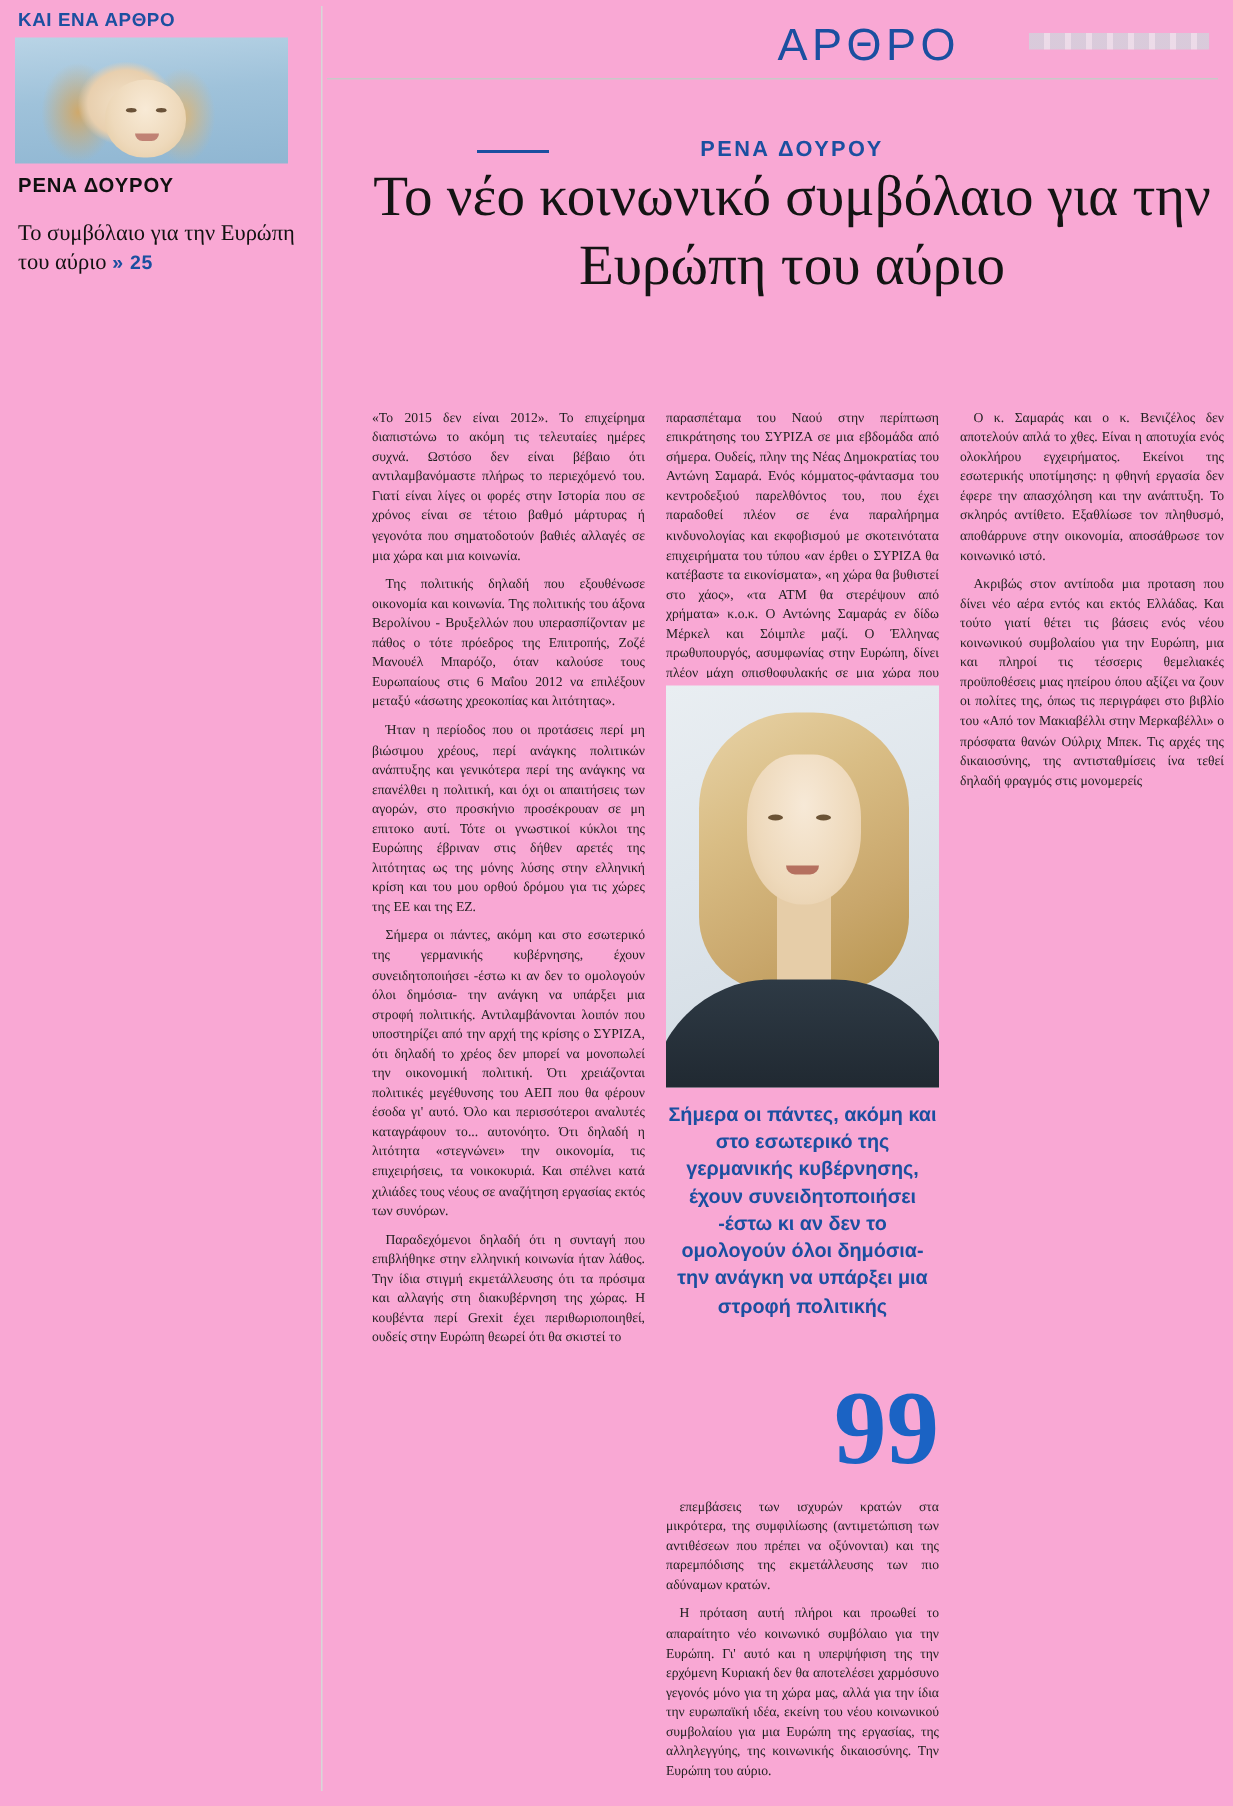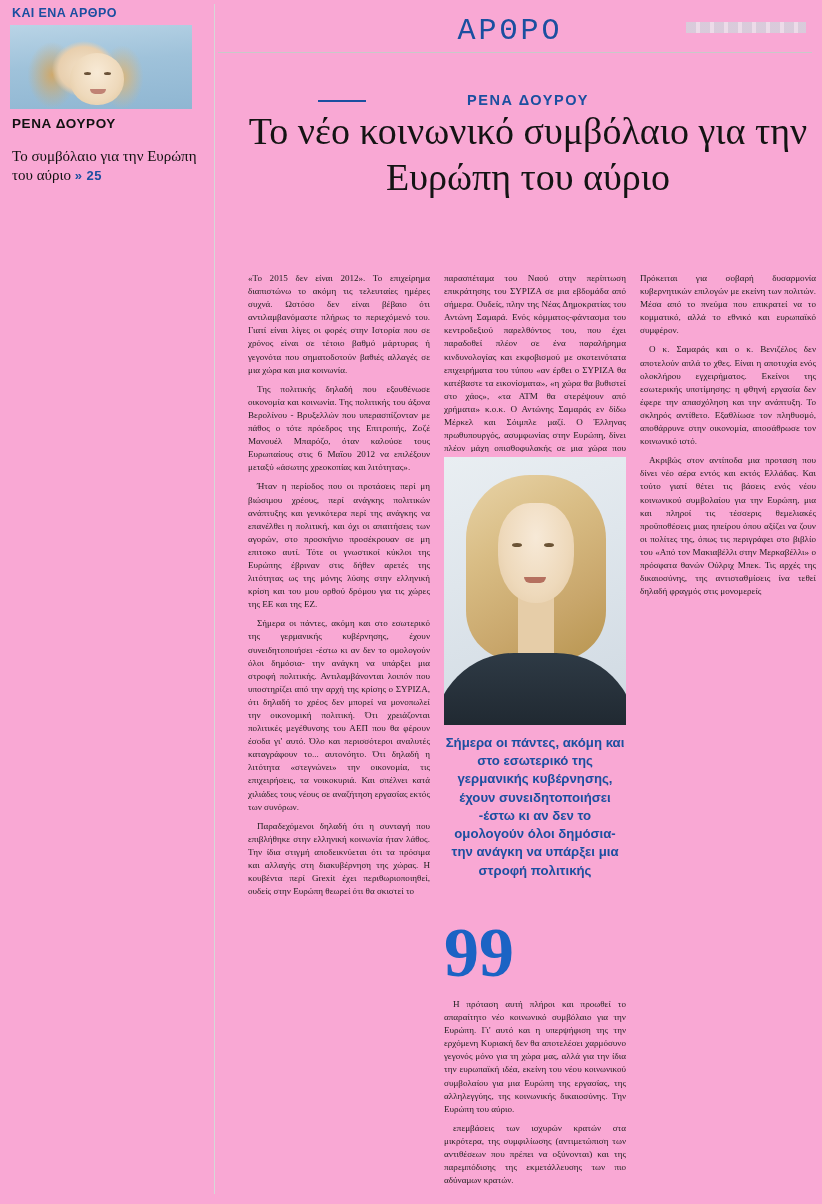--- a/index.html
+++ b/index.html
@@ -96,22 +96,22 @@
     font-size: 13px;
     letter-spacing: 0.5px;
   }
 
   
   .masthead {
     position: absolute;
     left: 380px;
     top: 14px;
     width: 260px;
-    text-align: center;
-    font-family: Liberation Mono, monospace;
+    text-align: right;
+    font-family: Liberation Sans, sans-serif;
     font-size: 30px;
     letter-spacing: 3px;
     color: #1b4fa0;
   }
   .masthead-right {
     position: absolute;
     right: 16px;
     top: 22px;
     width: 120px;
     height: 11px;
@@ -267,21 +267,21 @@
     font-size: 13.2px;
     line-height: 1.38;
     color: #1b4fa0;
     text-align: center;
   }
   .quote-mark {
     position: absolute;
     left: 196px;
     top: 660px;
     width: 182px;
-    text-align: left;
+    text-align: right;
     font-family: "Liberation Serif", serif;
     font-size: 70px;
     line-height: 0.6;
     color: #1b63c4;
     font-weight: bold;
   }
   
   .col2-bottom {
     position: absolute;
     left: 196px;
@@ -323,21 +323,21 @@
   <div class="byline">ΡΕΝΑ ΔΟΥΡΟΥ</div>
   <div class="headline">Το νέο κοινωνικό συμβόλαιο για την Ευρώπη του αύριο</div>
 
   <div class="cols">
 
     <div class="col col1">
       <p class="noindent">«Το 2015 δεν είναι 2012». Το επιχείρημα διαπιστώνω το ακόμη τις τελευταίες ημέρες συχνά. Ωστόσο δεν είναι βέβαιο ότι αντιλαμβανόμαστε πλήρως το περιεχόμενό του. Γιατί είναι λίγες οι φορές στην Ιστορία που σε χρόνος είναι σε τέτοιο βαθμό μάρτυρας ή γεγονότα που σηματοδοτούν βαθιές αλλαγές σε μια χώρα και μια κοινωνία.</p>
       <p>Της πολιτικής δηλαδή που εξουθένωσε οικονομία και κοινωνία. Της πολιτικής του άξονα Βερολίνου - Βρυξελλών που υπερασπίζονταν με πάθος ο τότε πρόεδρος της Επιτροπής, Ζοζέ Μανουέλ Μπαρόζο, όταν καλούσε τους Ευρωπαίους στις 6 Μαΐου 2012 να επιλέξουν μεταξύ «άσωτης χρεοκοπίας και λιτότητας».</p>
       <p>Ήταν η περίοδος που οι προτάσεις περί μη βιώσιμου χρέους, περί ανάγκης πολιτικών ανάπτυξης και γενικότερα περί της ανάγκης να επανέλθει η πολιτική, και όχι οι απαιτήσεις των αγορών, στο προσκήνιο προσέκρουαν σε μη επιτοκο αυτί. Τότε οι γνωστικοί κύκλοι της Ευρώπης έβριναν στις δήθεν αρετές της λιτότητας ως της μόνης λύσης στην ελληνική κρίση και του μου ορθού δρόμου για τις χώρες της ΕΕ και της ΕΖ.</p>
       <p>Σήμερα οι πάντες, ακόμη και στο εσωτερικό της γερμανικής κυβέρνησης, έχουν συνειδητοποιήσει -έστω κι αν δεν το ομολογούν όλοι δημόσια- την ανάγκη να υπάρξει μια στροφή πολιτικής. Αντιλαμβάνονται λοιπόν που υποστηρίζει από την αρχή της κρίσης ο ΣΥΡΙΖΑ, ότι δηλαδή το χρέος δεν μπορεί να μονοπωλεί την οικονομική πολιτική. Ότι χρειάζονται πολιτικές μεγέθυνσης του ΑΕΠ που θα φέρουν έσοδα γι' αυτό. Όλο και περισσότεροι αναλυτές καταγράφουν το... αυτονόητο. Ότι δηλαδή η λιτότητα «στεγνώνει» την οικονομία, τις επιχειρήσεις, τα νοικοκυριά. Και σπέλνει κατά χιλιάδες τους νέους σε αναζήτηση εργασίας εκτός των συνόρων.</p>
-      <p>Παραδεχόμενοι δηλαδή ότι η συνταγή που επιβλήθηκε στην ελληνική κοινωνία ήταν λάθος. Την ίδια στιγμή αποδεικνύεται ότι τα πρόσιμα και αλλαγής στη διακυβέρνηση της χώρας. Η κουβέντα περί Grexit έχει περιθωριοποιηθεί, ουδείς στην Ευρώπη θεωρεί ότι θα σκιστεί το</p>
+      <p>Παραδεχόμενοι δηλαδή ότι η συνταγή που επιβλήθηκε στην ελληνική κοινωνία ήταν λάθος. Την ίδια στιγμή εκμετάλλευσης ότι τα πρόσιμα και αλλαγής στη διακυβέρνηση της χώρας. Η κουβέντα περί Grexit έχει περιθωριοποιηθεί, ουδείς στην Ευρώπη θεωρεί ότι θα σκιστεί το</p>
     </div>
 
     <div class="col col2" style="height:180px;overflow:hidden;">
       <p class="noindent">παρασπέταμα του Ναού στην περίπτωση επικράτησης του ΣΥΡΙΖΑ σε μια εβδομάδα από σήμερα. Ουδείς, πλην της Νέας Δημοκρατίας του Αντώνη Σαμαρά. Ενός κόμματος-φάντασμα του κεντροδεξιού παρελθόντος του, που έχει παραδοθεί πλέον σε ένα παραλήρημα κινδυνολογίας και εκφοβισμού με σκοτεινότατα επιχειρήματα του τύπου «αν έρθει ο ΣΥΡΙΖΑ θα κατέβαστε τα εικονίσματα», «η χώρα θα βυθιστεί στο χάος», «τα ΑΤΜ θα στερέψουν από χρήματα» κ.ο.κ. Ο Αντώνης Σαμαράς εν δίδω Μέρκελ και Σόιμπλε μαζί. Ο Έλληνας πρωθυπουργός, ασυμφωνίας στην Ευρώπη, δίνει πλέον μάχη οπισθοφυλακής σε μια χώρα που δαψά να γυρίσει σελίδα.</p>
     </div>
 
     <div class="photo-wrap">
       <div class="photo">
         <span class="hair"></span>
         <span class="neck"></span>
@@ -346,24 +346,23 @@
         <span class="eye-r"></span>
         <span class="mouth"></span>
         <span class="shoulders"></span>
       </div>
     </div>
 
     <div class="pullquote">Σήμερα οι πάντες, ακόμη και στο εσωτερικό της γερμανικής κυβέρνησης, έχουν συνειδητοποιήσει -έστω κι αν δεν το ομολογούν όλοι δημόσια- την ανάγκη να υπάρξει μια στροφή πολιτικής</div>
     <div class="quote-mark">99</div>
 
     <div class="col2-bottom">
+      <p>επεμβάσεις των ισχυρών κρατών στα μικρότερα, της συμφιλίωσης (αντιμετώπιση των αντιθέσεων που πρέπει να οξύνονται) και της παρεμπόδισης της εκμετάλλευσης των πιο αδύναμων κρατών.</p>
       <p>Η πρόταση αυτή πλήροι και προωθεί το απαραίτητο νέο κοινωνικό συμβόλαιο για την Ευρώπη. Γι' αυτό και η υπερψήφιση της την ερχόμενη Κυριακή δεν θα αποτελέσει χαρμόσυνο γεγονός μόνο για τη χώρα μας, αλλά για την ίδια την ευρωπαϊκή ιδέα, εκείνη του νέου κοινωνικού συμβολαίου για μια Ευρώπη της εργασίας, της αλληλεγγύης, της κοινωνικής δικαιοσύνης. Την Ευρώπη του αύριο.</p>
-      <p>επεμβάσεις των ισχυρών κρατών στα μικρότερα, της συμφιλίωσης (αντιμετώπιση των αντιθέσεων που πρέπει να οξύνονται) και της παρεμπόδισης της εκμετάλλευσης των πιο αδύναμων κρατών.</p>
     </div>
 
     <div class="col col3">
-      <p class="noindent">Πρόκειται για σοβαρή δυσαρμονία κυβερνητικών επιλογών με εκείνη των πολιτών. Μέσα από το πνεύμα που επικρατεί να το κομματικό, αλλά το εθνικό και ευρωπαϊκό συμφέρον.</p>
       <p>Ο κ. Σαμαράς και ο κ. Βενιζέλος δεν αποτελούν απλά το χθες. Είναι η αποτυχία ενός ολοκλήρου εγχειρήματος. Εκείνοι της εσωτερικής υποτίμησης: η φθηνή εργασία δεν έφερε την απασχόληση και την ανάπτυξη. Το σκληρός αντίθετο. Εξαθλίωσε τον πληθυσμό, αποθάρρυνε στην οικονομία, αποσάθρωσε τον κοινωνικό ιστό.</p>
       <p>Ακριβώς στον αντίποδα μια προταση που δίνει νέο αέρα εντός και εκτός Ελλάδας. Και τούτο γιατί θέτει τις βάσεις ενός νέου κοινωνικού συμβολαίου για την Ευρώπη, μια και πληροί τις τέσσερις θεμελιακές προϋποθέσεις μιας ηπείρου όπου αξίζει να ζουν οι πολίτες της, όπως τις περιγράφει στο βιβλίο του «Από τον Μακιαβέλλι στην Μερκαβέλλι» ο πρόσφατα θανών Ούλριχ Μπεκ. Τις αρχές της δικαιοσύνης, της αντισταθμίσεις ίνα τεθεί δηλαδή φραγμός στις μονομερείς</p>
     </div>
 
   </div>
 </div>
 
 </body></html>

